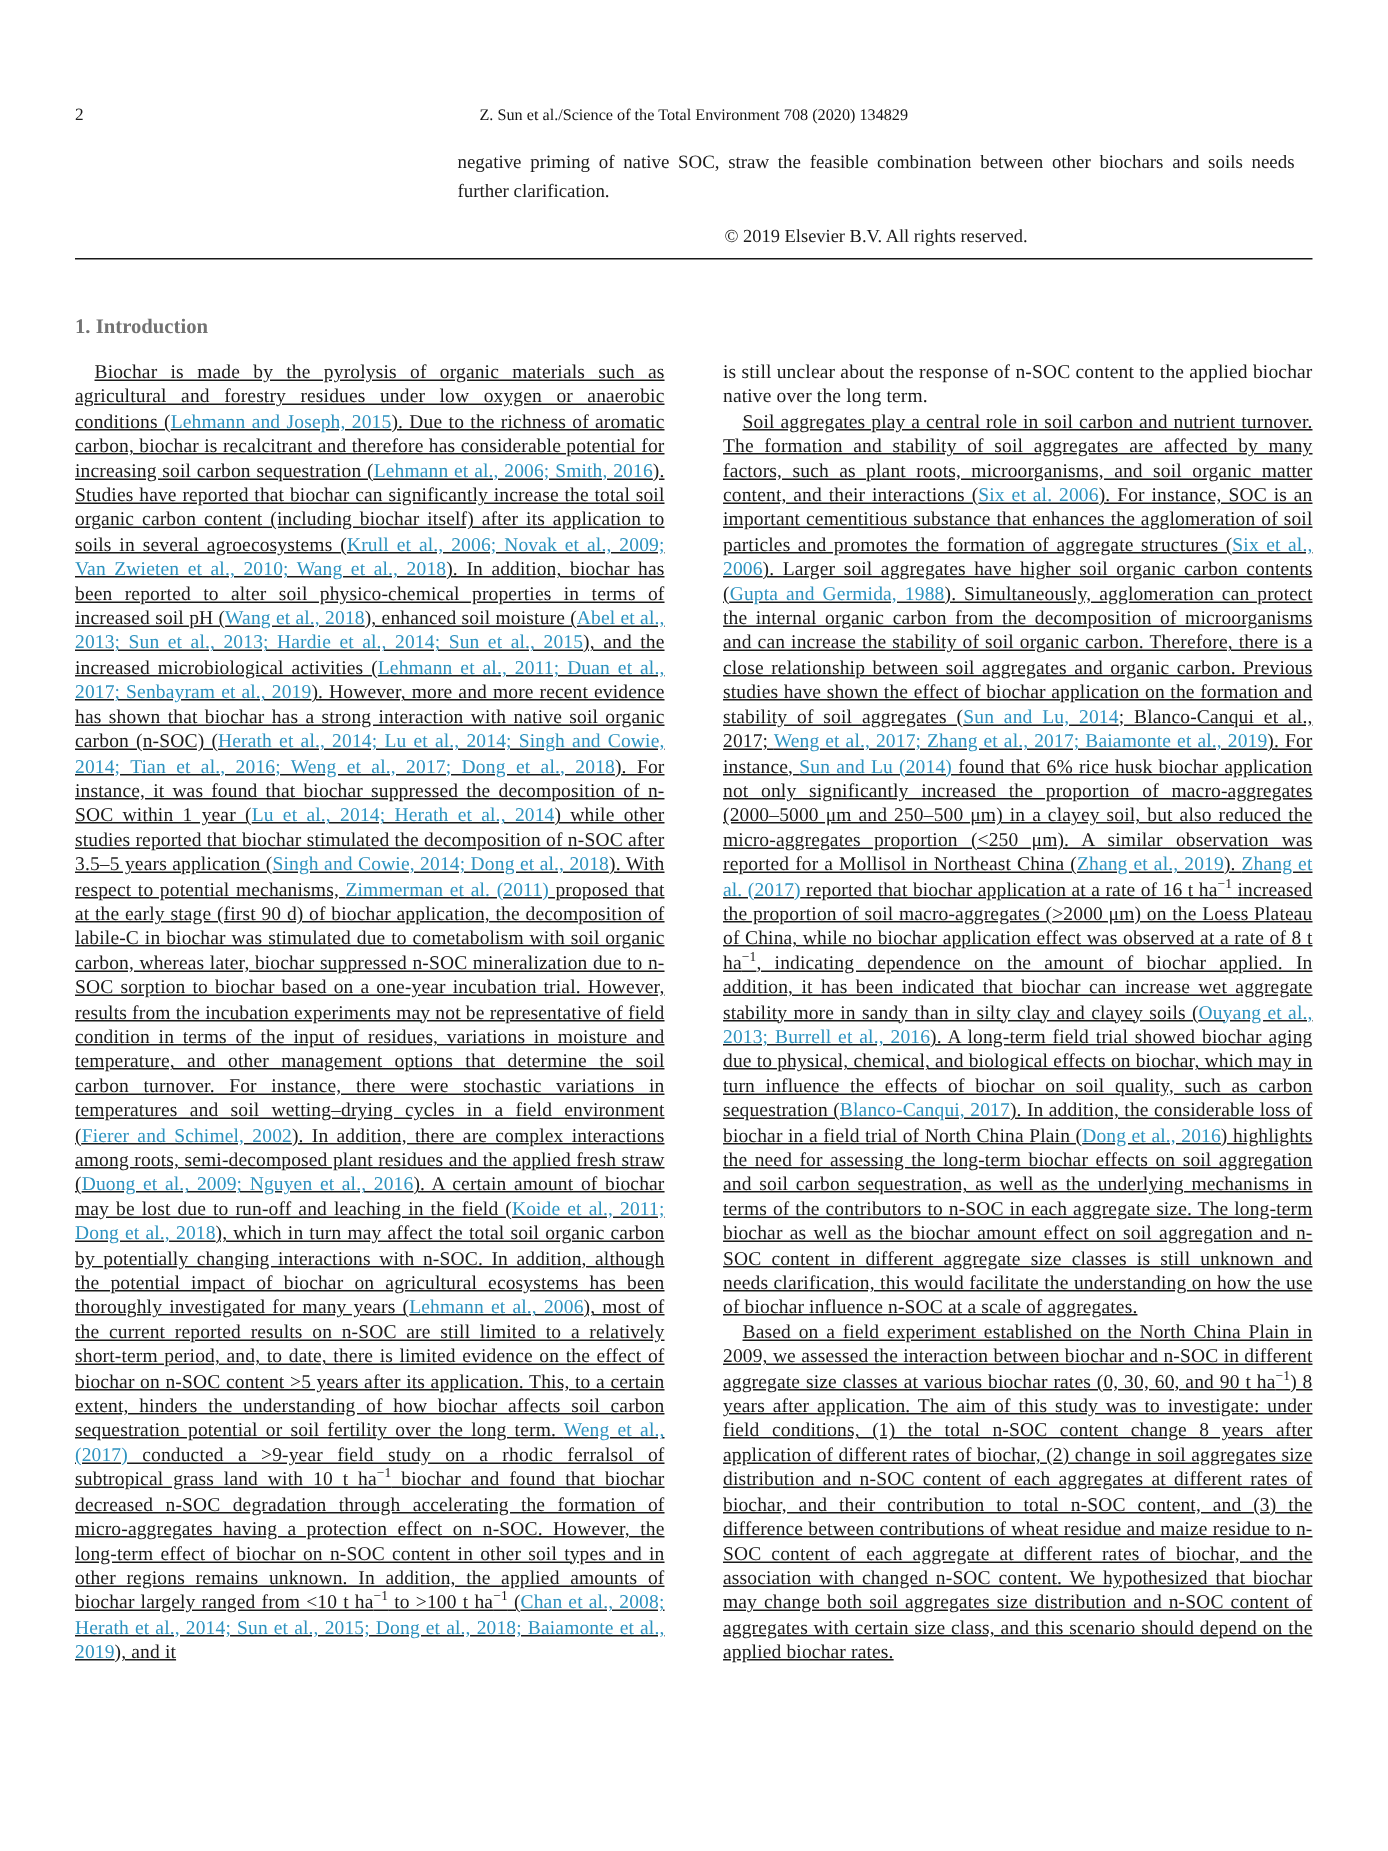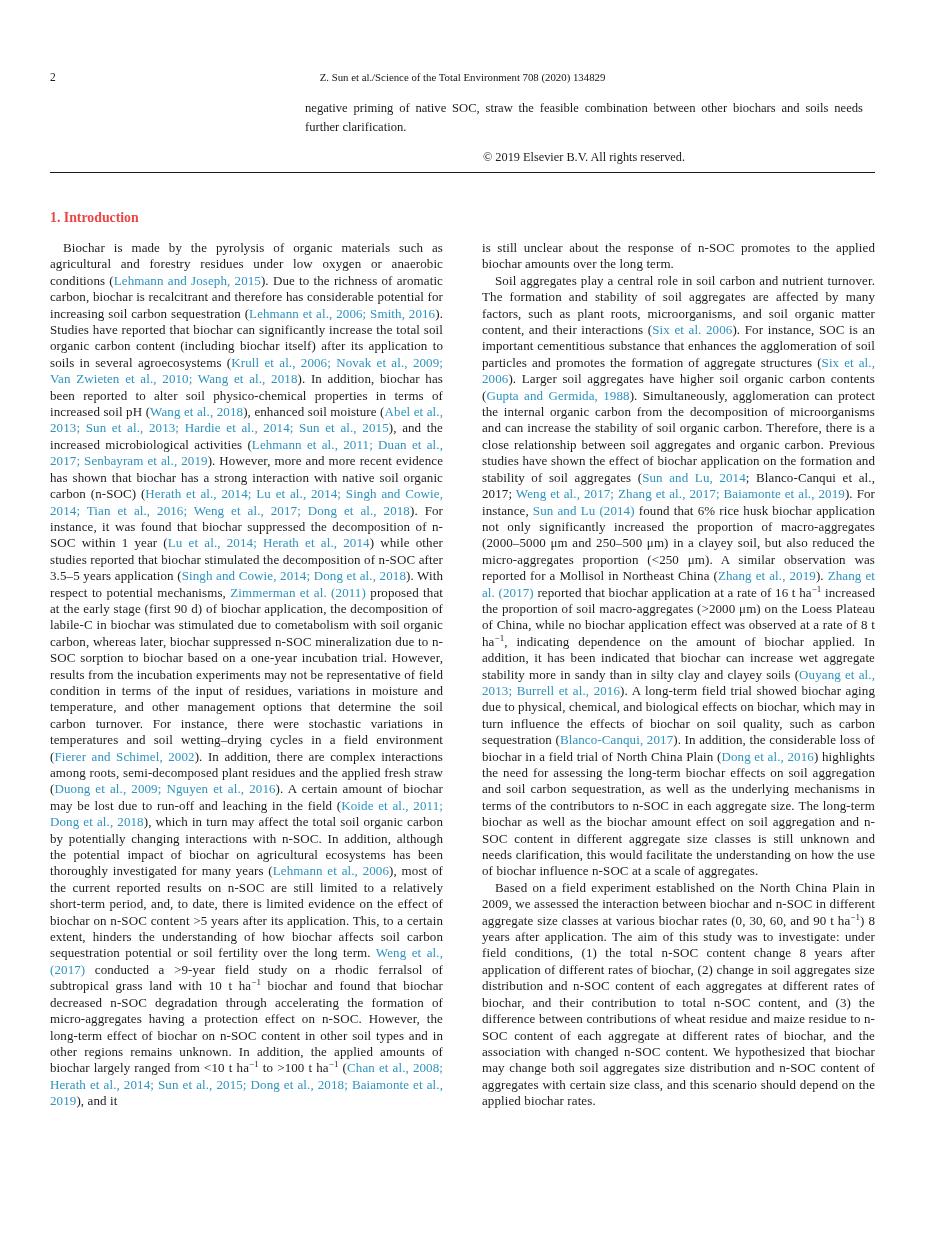--- a/index.html
+++ b/index.html
@@ -26,33 +26,33 @@
   }
   .copyright-line{
     margin-top:11px;text-align:center;font-size:12.3px;
   }
   .divider{
     position:absolute;top:172px;left:50px;width:825px;height:1px;
     background:#1a1a1a;
   }
   .section-heading{
     position:absolute;top:210px;left:50px;
-    font-size:13.8px;font-weight:bold;color:#ef4444;
+    font-size:13.8px;font-weight:bold;color:#737373;
   }
   .columns{
     position:absolute;top:240px;left:50px;width:825px;
     display:flex;gap:39px;align-items:flex-start;
   }
   .col{width:393px;}
   .col p{
     margin:0;
     font-size:13px;line-height:16.4px;letter-spacing:0.1px;
     text-align:justify;color:#1b1b1b;
   }
-  .col p.indent{text-indent:13px;}
+  .col p.indent{text-indent:13px;text-decoration:underline;}
   .cite{color:var(--cite,#2E93C0);cursor:pointer;}
   sup{font-size:9px;line-height:0;}
 </style>
 </head>
 <body>
 
 <div class="page">
 
   <div class="header-row">
     <span class="page-number">2</span>
@@ -66,19 +66,19 @@
 
   <div class="divider"></div>
 
   <div class="section-heading">1. Introduction</div>
 
   <div class="columns">
     <div class="col">
         <p class="indent"><span>Biochar is made by the pyrolysis of organic materials such as agricultural and forestry residues under low oxygen or anaerobic conditions (</span><span class="cite">Lehmann and Joseph, 2015</span><span>). Due to the richness of aromatic carbon, biochar is recalcitrant and therefore has considerable potential for increasing soil carbon sequestration (</span><span class="cite">Lehmann et al., 2006; Smith, 2016</span><span>). Studies have reported that biochar can significantly increase the total soil organic carbon content (including biochar itself) after its application to soils in several agroecosystems (</span><span class="cite">Krull et al., 2006; Novak et al., 2009; Van Zwieten et al., 2010; Wang et al., 2018</span><span>). In addition, biochar has been reported to alter soil physico-chemical properties in terms of increased soil pH (</span><span class="cite">Wang et al., 2018</span><span>), enhanced soil moisture (</span><span class="cite">Abel et al., 2013; Sun et al., 2013; Hardie et al., 2014; Sun et al., 2015</span><span>), and the increased microbiological activities (</span><span class="cite">Lehmann et al., 2011; Duan et al., 2017; Senbayram et al., 2019</span><span>). However, more and more recent evidence has shown that biochar has a strong interaction with native soil organic carbon (n-SOC) (</span><span class="cite">Herath et al., 2014; Lu et al., 2014; Singh and Cowie, 2014; Tian et al., 2016; Weng et al., 2017; Dong et al., 2018</span><span>). For instance, it was found that biochar suppressed the decomposition of n-SOC within 1 year (</span><span class="cite">Lu et al., 2014; Herath et al., 2014</span><span>) while other studies reported that biochar stimulated the decomposition of n-SOC after 3.5–5 years application (</span><span class="cite">Singh and Cowie, 2014; Dong et al., 2018</span><span>). With respect to potential mechanisms, </span><span class="cite">Zimmerman et al. (2011)</span><span> proposed that at the early stage (first 90 d) of biochar application, the decomposition of labile-C in biochar was stimulated due to cometabolism with soil organic carbon, whereas later, biochar suppressed n-SOC mineralization due to n-SOC sorption to biochar based on a one-year incubation trial. However, results from the incubation experiments may not be representative of field condition in terms of the input of residues, variations in moisture and temperature, and other management options that determine the soil carbon turnover. For instance, there were stochastic variations in temperatures and soil wetting–drying cycles in a field environment (</span><span class="cite">Fierer and Schimel, 2002</span><span>). In addition, there are complex interactions among roots, semi-decomposed plant residues and the applied fresh straw (</span><span class="cite">Duong et al., 2009; Nguyen et al., 2016</span><span>). A certain amount of biochar may be lost due to run-off and leaching in the field (</span><span class="cite">Koide et al., 2011; Dong et al., 2018</span><span>), which in turn may affect the total soil organic carbon by potentially changing interactions with n-SOC. In addition, although the potential impact of biochar on agricultural ecosystems has been thoroughly investigated for many years (</span><span class="cite">Lehmann et al., 2006</span><span>), most of the current reported results on n-SOC are still limited to a relatively short-term period, and, to date, there is limited evidence on the effect of biochar on n-SOC content &gt;5 years after its application. This, to a certain extent, hinders the understanding of how biochar affects soil carbon sequestration potential or soil fertility over the long term. </span><span class="cite">Weng et al., (2017)</span><span> conducted a &gt;9-year field study on a rhodic ferralsol of subtropical grass land with 10 t ha</span><sup>−1</sup><span> biochar and found that biochar decreased n-SOC degradation through accelerating the formation of micro-aggregates having a protection effect on n-SOC. However, the long-term effect of biochar on n-SOC content in other soil types and in other regions remains unknown. In addition, the applied amounts of biochar largely ranged from &lt;10 t ha</span><sup>−1</sup><span> to &gt;100 t ha</span><sup>−1</sup><span> (</span><span class="cite">Chan et al., 2008; Herath et al., 2014; Sun et al., 2015; Dong et al., 2018; Baiamonte et al., 2019</span><span>), and it</span></p>
       </div>
     <div class="col">
-        <p class=""><span>is still unclear about the response of n-SOC promotes to the applied biochar amounts over the long term.</span></p>
+        <p class=""><span>is still unclear about the response of n-SOC content to the applied biochar native over the long term.</span></p>
         <p class="indent"><span>Soil aggregates play a central role in soil carbon and nutrient turnover. The formation and stability of soil aggregates are affected by many factors, such as plant roots, microorganisms, and soil organic matter content, and their interactions (</span><span class="cite">Six et al. 2006</span><span>). For instance, SOC is an important cementitious substance that enhances the agglomeration of soil particles and promotes the formation of aggregate structures (</span><span class="cite">Six et al., 2006</span><span>). Larger soil aggregates have higher soil organic carbon contents (</span><span class="cite">Gupta and Germida, 1988</span><span>). Simultaneously, agglomeration can protect the internal organic carbon from the decomposition of microorganisms and can increase the stability of soil organic carbon. Therefore, there is a close relationship between soil aggregates and organic carbon. Previous studies have shown the effect of biochar application on the formation and stability of soil aggregates (</span><span class="cite">Sun and Lu, 2014</span><span>; Blanco-Canqui et al., 2017; </span><span class="cite">Weng et al., 2017; Zhang et al., 2017; Baiamonte et al., 2019</span><span>). For instance, </span><span class="cite">Sun and Lu (2014)</span><span> found that 6% rice husk biochar application not only significantly increased the proportion of macro-aggregates (2000–5000 μm and 250–500 μm) in a clayey soil, but also reduced the micro-aggregates proportion (&lt;250 μm). A similar observation was reported for a Mollisol in Northeast China (</span><span class="cite">Zhang et al., 2019</span><span>). </span><span class="cite">Zhang et al. (2017)</span><span> reported that biochar application at a rate of 16 t ha</span><sup>−1</sup><span> increased the proportion of soil macro-aggregates (&gt;2000 μm) on the Loess Plateau of China, while no biochar application effect was observed at a rate of 8 t ha</span><sup>−1</sup><span>, indicating dependence on the amount of biochar applied. In addition, it has been indicated that biochar can increase wet aggregate stability more in sandy than in silty clay and clayey soils (</span><span class="cite">Ouyang et al., 2013; Burrell et al., 2016</span><span>). A long-term field trial showed biochar aging due to physical, chemical, and biological effects on biochar, which may in turn influence the effects of biochar on soil quality, such as carbon sequestration (</span><span class="cite">Blanco-Canqui, 2017</span><span>). In addition, the considerable loss of biochar in a field trial of North China Plain (</span><span class="cite">Dong et al., 2016</span><span>) highlights the need for assessing the long-term biochar effects on soil aggregation and soil carbon sequestration, as well as the underlying mechanisms in terms of the contributors to n-SOC in each aggregate size. The long-term biochar as well as the biochar amount effect on soil aggregation and n-SOC content in different aggregate size classes is still unknown and needs clarification, this would facilitate the understanding on how the use of biochar influence n-SOC at a scale of aggregates.</span></p>
         <p class="indent"><span>Based on a field experiment established on the North China Plain in 2009, we assessed the interaction between biochar and n-SOC in different aggregate size classes at various biochar rates (0, 30, 60, and 90 t ha</span><sup>−1</sup><span>) 8 years after application. The aim of this study was to investigate: under field conditions, (1) the total n-SOC content change 8 years after application of different rates of biochar, (2) change in soil aggregates size distribution and n-SOC content of each aggregates at different rates of biochar, and their contribution to total n-SOC content, and (3) the difference between contributions of wheat residue and maize residue to n-SOC content of each aggregate at different rates of biochar, and the association with changed n-SOC content. We hypothesized that biochar may change both soil aggregates size distribution and n-SOC content of aggregates with certain size class, and this scenario should depend on the applied biochar rates.</span></p>
       </div>
   </div>
 
 </div>
 
 </body></html>

